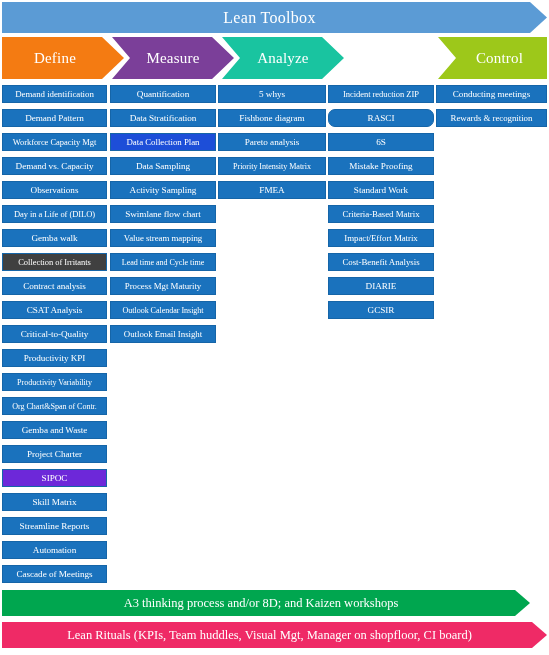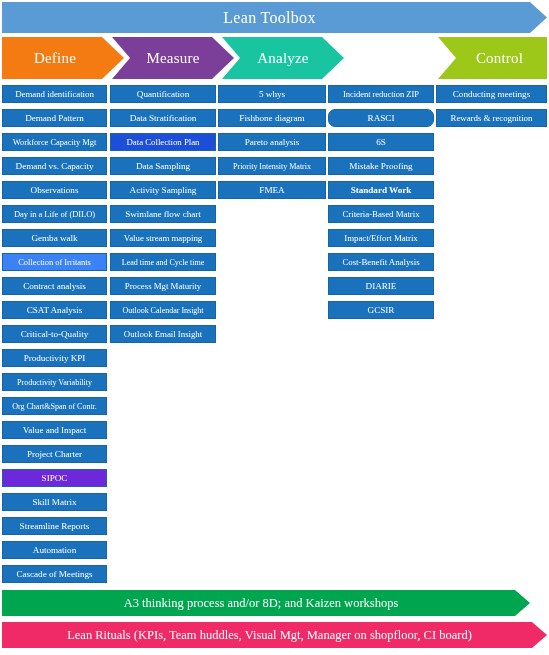--- a/index.html
+++ b/index.html
@@ -166,28 +166,28 @@
 
 <div class="columns">
     <div class="column" style="left: 2px; width: 105px;">
       <div class="tool" style="background: rgb(26, 114, 189); font-size: 8.9px;">Demand identification</div>
       <div class="tool" style="background: rgb(26, 114, 189);">Demand Pattern</div>
       <div class="tool" style="background: rgb(26, 114, 189); font-size: 8.5px;">Workforce Capacity Mgt</div>
       <div class="tool" style="background: rgb(26, 114, 189);">Demand vs. Capacity</div>
       <div class="tool" style="background: rgb(26, 114, 189);">Observations</div>
       <div class="tool" style="background: rgb(26, 114, 189); font-size: 8.5px;">Day in a Life of (DILO)</div>
       <div class="tool" style="background: rgb(26, 114, 189);">Gemba walk</div>
-      <div class="tool" style="background: #3b82f6; font-size: 8.5px;">Collection of Irritants</div>
+      <div class="tool" style="background: #404040; font-size: 8.5px;">Collection of Irritants</div>
       <div class="tool" style="background: rgb(26, 114, 189);">Contract analysis</div>
       <div class="tool" style="background: rgb(26, 114, 189);">CSAT Analysis</div>
       <div class="tool" style="background: rgb(26, 114, 189);">Critical-to-Quality</div>
       <div class="tool" style="background: rgb(26, 114, 189);">Productivity KPI</div>
       <div class="tool" style="background: rgb(26, 114, 189); font-size: 8.1px;">Productivity Variability</div>
       <div class="tool" style="background: rgb(26, 114, 189); font-size: 8.1px;">Org Chart&amp;Span of Contr.</div>
-      <div class="tool" style="background: rgb(26, 114, 189);">Value and Impact</div>
+      <div class="tool" style="background: rgb(26, 114, 189);">Gemba and Waste</div>
       <div class="tool" style="background: rgb(26, 114, 189);">Project Charter</div>
       <div class="tool" style="background: #6d28d9;">SIPOC</div>
       <div class="tool" style="background: rgb(26, 114, 189);">Skill Matrix</div>
       <div class="tool" style="background: rgb(26, 114, 189);">Streamline Reports</div>
       <div class="tool" style="background: rgb(26, 114, 189);">Automation</div>
       <div class="tool" style="background: rgb(26, 114, 189);">Cascade of Meetings</div>
     </div>
     <div class="column" style="left: 110px; width: 106px;">
       <div class="tool" style="background: rgb(26, 114, 189);">Quantification</div>
       <div class="tool" style="background: rgb(26, 114, 189);">Data Stratification</div>
@@ -206,21 +206,21 @@
       <div class="tool" style="background: rgb(26, 114, 189);">Fishbone diagram</div>
       <div class="tool" style="background: rgb(26, 114, 189);">Pareto analysis</div>
       <div class="tool" style="background: rgb(26, 114, 189); font-size: 8.1px;">Priority Intensity Matrix</div>
       <div class="tool" style="background: rgb(26, 114, 189);">FMEA</div>
     </div>
     <div class="column" style="left: 328px; width: 106px;">
       <div class="tool" style="background: rgb(26, 114, 189); font-size: 8.5px;">Incident reduction ZIP</div>
       <div class="tool" style="background: rgb(26, 114, 189); border-radius: 7px;">RASCI</div>
       <div class="tool" style="background: rgb(26, 114, 189);">6S</div>
       <div class="tool" style="background: rgb(26, 114, 189);">Mistake Proofing</div>
-      <div class="tool" style="background: rgb(26, 114, 189); font-weight: bold;">Standard Work</div>
+      <div class="tool" style="background: rgb(26, 114, 189);">Standard Work</div>
       <div class="tool" style="background: rgb(26, 114, 189); font-size: 8.9px;">Criteria-Based Matrix</div>
       <div class="tool" style="background: rgb(26, 114, 189); font-size: 8.9px;">Impact/Effort Matrix</div>
       <div class="tool" style="background: rgb(26, 114, 189); font-size: 8.9px;">Cost-Benefit Analysis</div>
       <div class="tool" style="background: rgb(26, 114, 189);">DIARIE</div>
       <div class="tool" style="background: rgb(26, 114, 189);">GCSIR</div>
     </div>
     <div class="column" style="left: 436px; width: 111px;">
       <div class="tool" style="background: rgb(26, 114, 189);">Conducting meetings</div>
       <div class="tool" style="background: rgb(26, 114, 189); font-size: 8.9px;">Rewards &amp; recognition</div>
     </div>

